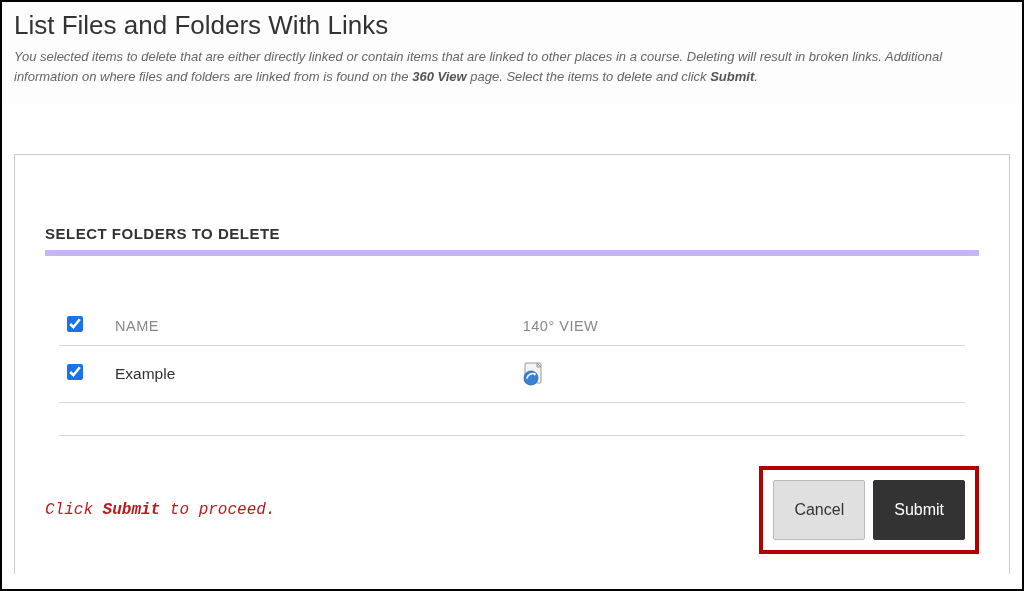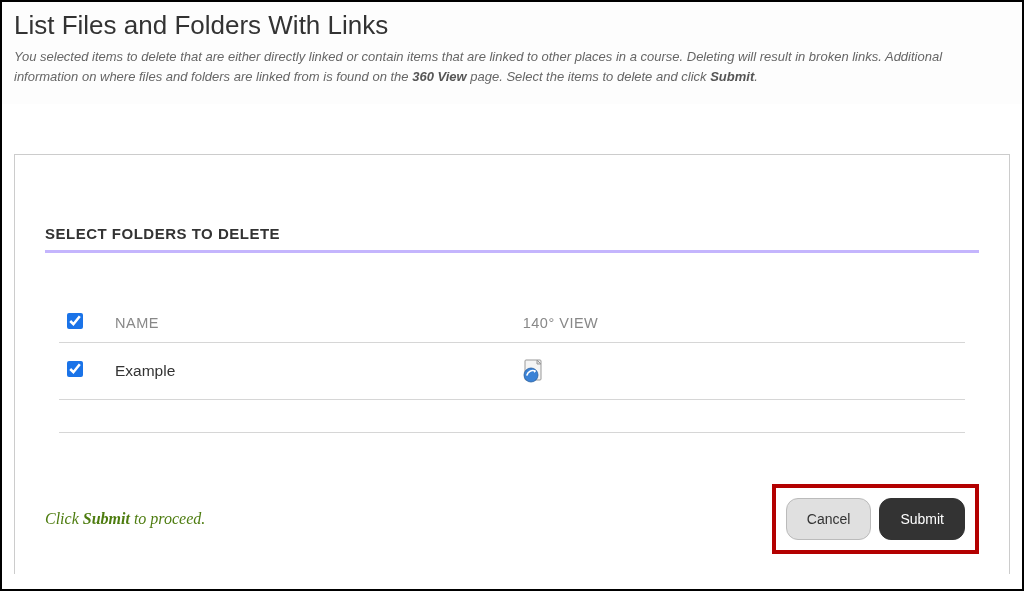--- a/index.html
+++ b/index.html
@@ -42,21 +42,21 @@
     padding: 70px 30px 20px 30px;
     position: relative;
     min-height: 420px;
   }
   .section-heading {
     font-size: 15px;
     font-weight: 700;
     letter-spacing: 0.5px;
     color: #333;
     padding-bottom: 8px;
-    border-bottom: 3px solid #c4b5fd;
+    border-bottom: 6px solid #c4b5fd;
     margin-bottom: 50px;
   }
   .table-wrap { padding: 0 14px; }
   table.listing {
     width: 100%;
     border-collapse: collapse;
   }
   table.listing th {
     text-align: left;
     font-weight: 400;
@@ -89,40 +89,40 @@
     vertical-align: middle;
   }
   .footer-row {
     position: absolute;
     left: 30px; right: 30px; bottom: 20px;
     display: flex;
     align-items: center;
     justify-content: space-between;
   }
   .proceed-text {
-    font-family: Liberation Serif, serif;
+    font-family: Liberation Mono, monospace;
     font-style: italic;
     font-size: 16px;
-    color: #4d7c0f;
+    color: #b91c1c;
   }
   .proceed-text .bold { font-weight: 700; }
   .button-group {
     display: flex;
     gap: 8px;
     padding: 10px;
     border: 4px solid #b30000;
   }
   .btn {
-    font-size: 14px;
-    padding: 12px 20px;
+    font-size: 16px;
+    padding: 20px 20px;
     border: 1px solid #bbb;
     background: #e0e0e0;
     color: #333;
     cursor: pointer;
-    border-radius: 12px;
+    border-radius: 2px;
   }
   .btn.primary {
     background: #333;
     border: 1px solid #333;
     color: #fff;
   }
 </style>
 </head>
 <body>
 

